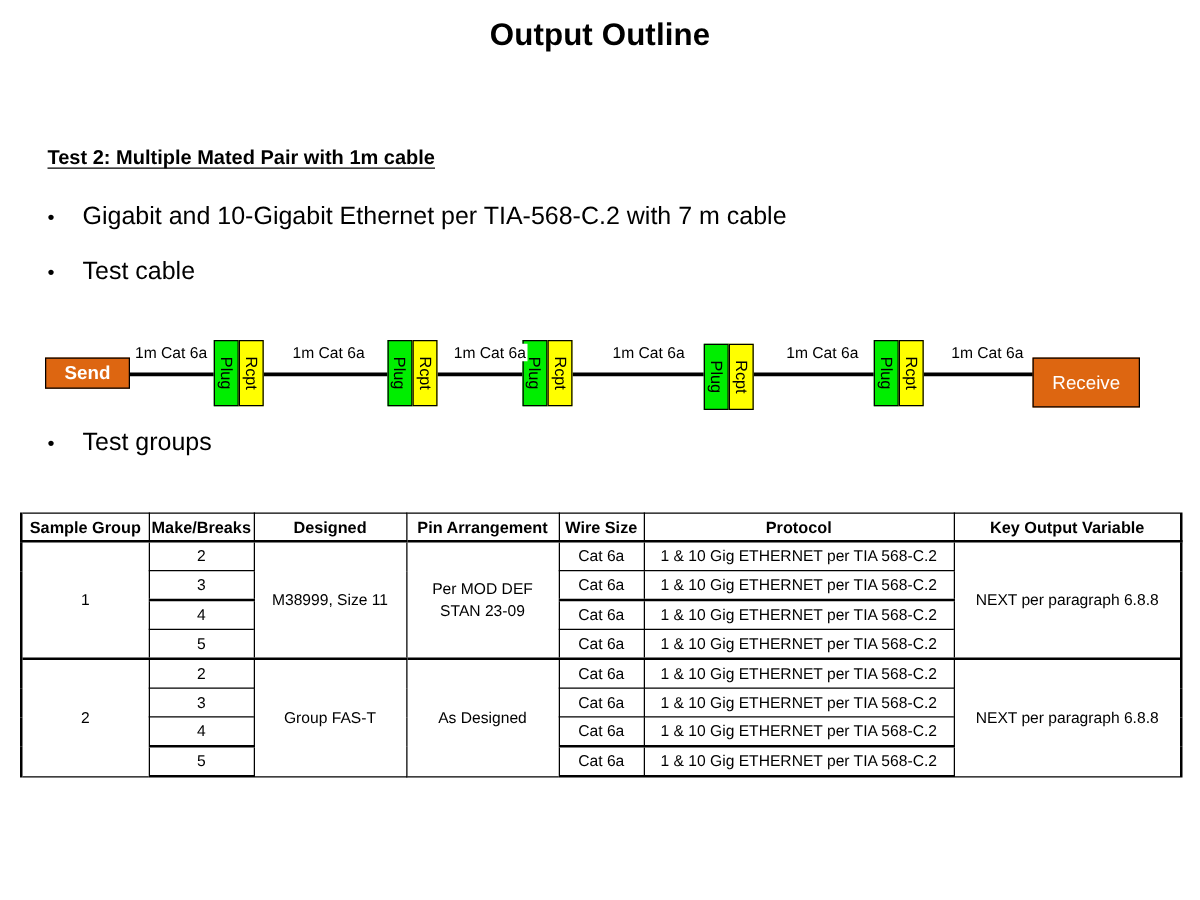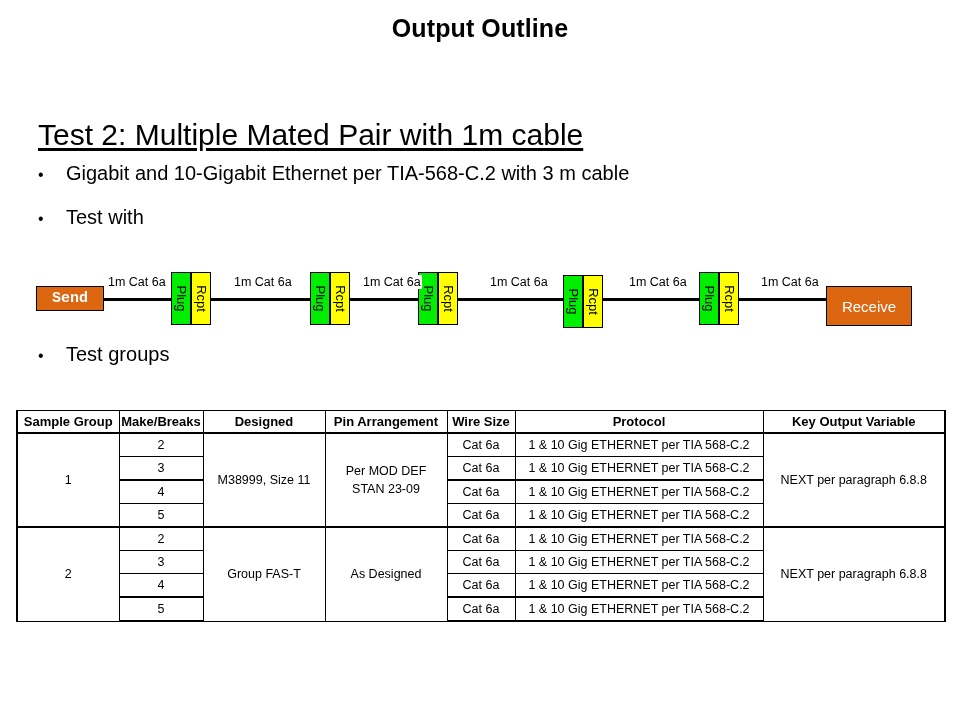--- a/index.html
+++ b/index.html
@@ -26,22 +26,22 @@
     font-size: 25px;
     font-weight: bold;
     letter-spacing: 0.1px;
   }
 
   
   #section-heading {
     position: absolute;
     top: 118px;
     left: 38px;
-    font-size: 30px;
-    font-weight: normal;
+    font-size: 16px;
+    font-weight: bold;
     text-decoration: underline;
     text-underline-offset: 3px;
     white-space: nowrap;
   }
 
   
   .bullet-row {
     position: absolute;
     left: 38px;
     display: flex;
@@ -83,21 +83,20 @@
     justify-content: center;
     font-size: 15px;
     box-sizing: border-box;
   }
   #endpoint-send {
     left: 36px;
     top: 24px;
     width: 68px;
     height: 25px;
     font-weight: bold;
-    font-family: Liberation Mono, monospace;
   }
   #endpoint-receive {
     left: 826px;
     top: 24px;
     width: 86px;
     height: 40px;
     font-weight: normal;
   }
   .conn-pair {
     position: absolute;
@@ -173,25 +172,25 @@
 </style>
 </head>
 <body>
 
 <div id="slide-title">Output Outline</div>
 
 <div id="section-heading">Test 2: Multiple Mated Pair with 1m cable</div>
 
 <div class="bullet-row" id="bullet-1">
   <span class="bullet-mark">•</span>
-  <span>Gigabit and 10-Gigabit Ethernet per TIA-568-C.2 with 3 m cable</span>
+  <span>Gigabit and 10-Gigabit Ethernet per TIA-568-C.2 with 7 m cable</span>
 </div>
 <div class="bullet-row" id="bullet-2">
   <span class="bullet-mark">•</span>
-  <span>Test with</span>
+  <span>Test cable</span>
 </div>
 <div class="bullet-row" id="bullet-3">
   <span class="bullet-mark">•</span>
   <span>Test groups</span>
 </div>
 
 <div id="diagram">
 
   <div class="wire" style="left:103px;width:68px;"></div>
   <div class="wire" style="left:211px;width:99px;"></div>

